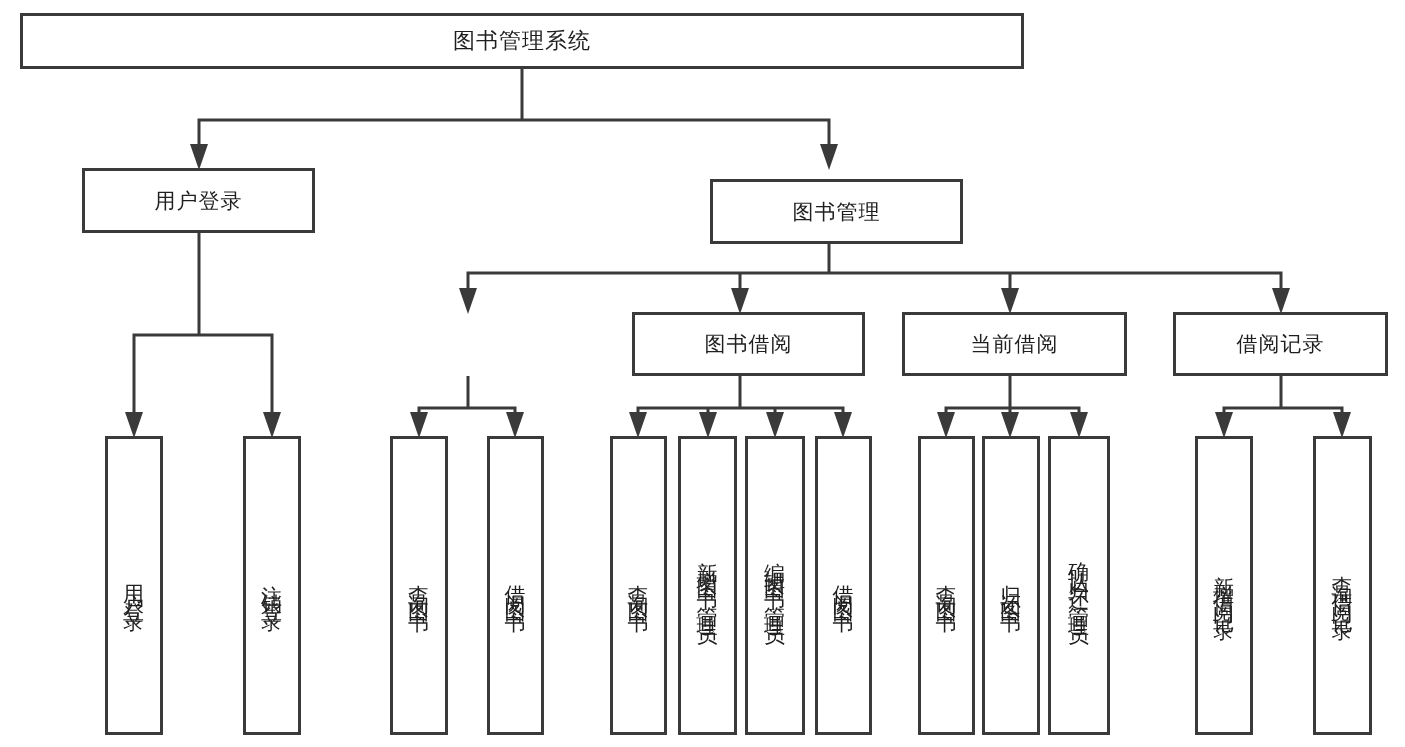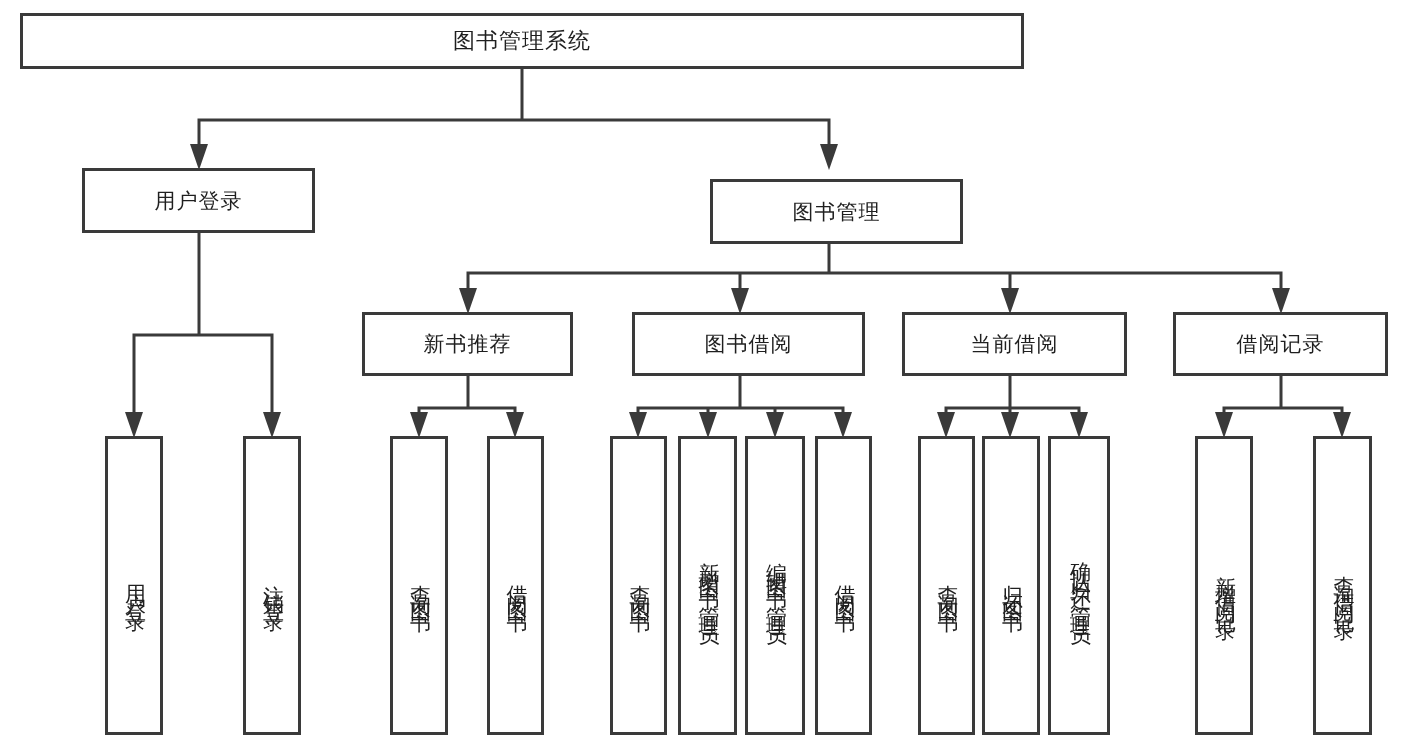--- a/index.html
+++ b/index.html
@@ -5,21 +5,20 @@
   html,body{margin:0;padding:0;background:#ffffff;}
   .canvas{
     position:relative;width:1405px;height:747px;background:#ffffff;
     font-family:"Liberation Sans","DejaVu Sans",sans-serif;overflow:hidden;
   }
   .connectors{position:absolute;left:0;top:0;z-index:1;}
   .box{
     position:absolute;box-sizing:border-box;background:#ffffff;
     border:3px solid #3a3a3a;display:flex;align-items:center;justify-content:center;
     z-index:2;
-    font-family:Liberation Mono, monospace;
   }
   .hlabel{
     font-size:21px;color:#1f1f1f;letter-spacing:1px;white-space:nowrap;
   }
   .root .hlabel{font-size:22px;}
   .vlabel{
     writing-mode:vertical-rl;text-orientation:mixed;
     font-size:21px;color:#1f1f1f;letter-spacing:9px;line-height:1.1;
     white-space:nowrap;
   }
@@ -80,23 +79,20 @@
     <span class="hlabel">图书管理系统</span>
   </div>
 
   <div class="box" style="left:82px;top:168px;width:233px;height:65px;">
     <span class="hlabel">用户登录</span>
   </div>
   <div class="box" style="left:710px;top:179px;width:253px;height:65px;">
     <span class="hlabel">图书管理</span>
   </div>
 
-  <div class="box" style="left:362px;top:312px;width:211px;height:64px;">
-    <span class="hlabel">新书推荐</span>
-  </div>
   <div class="box" style="left:632px;top:312px;width:233px;height:64px;text-align:right;">
     <span class="hlabel">图书借阅</span>
   </div>
   <div class="box" style="left:902px;top:312px;width:225px;height:64px;">
     <span class="hlabel">当前借阅</span>
   </div>
   <div class="box" style="left:1173px;top:312px;width:215px;height:64px;">
     <span class="hlabel">借阅记录</span>
   </div>
 

